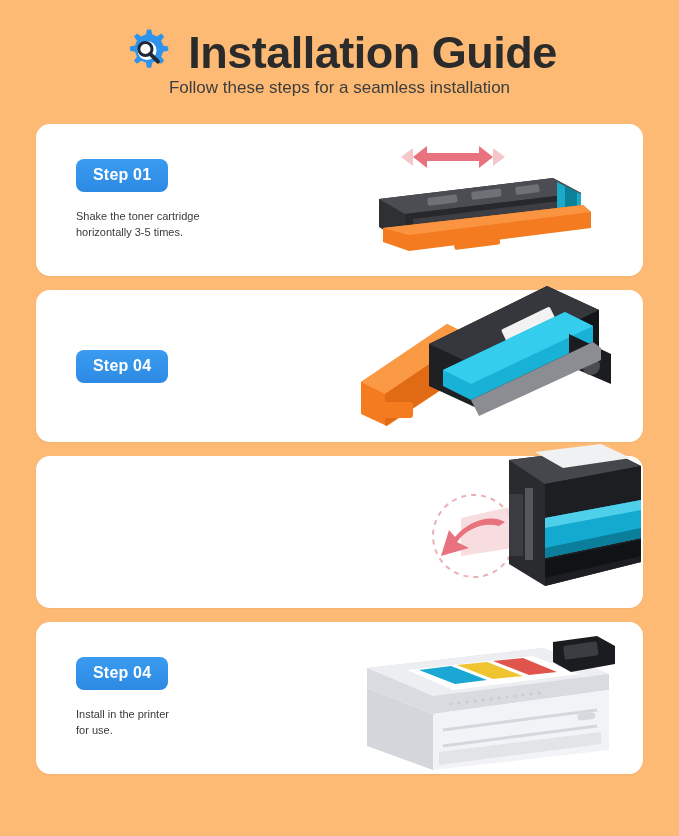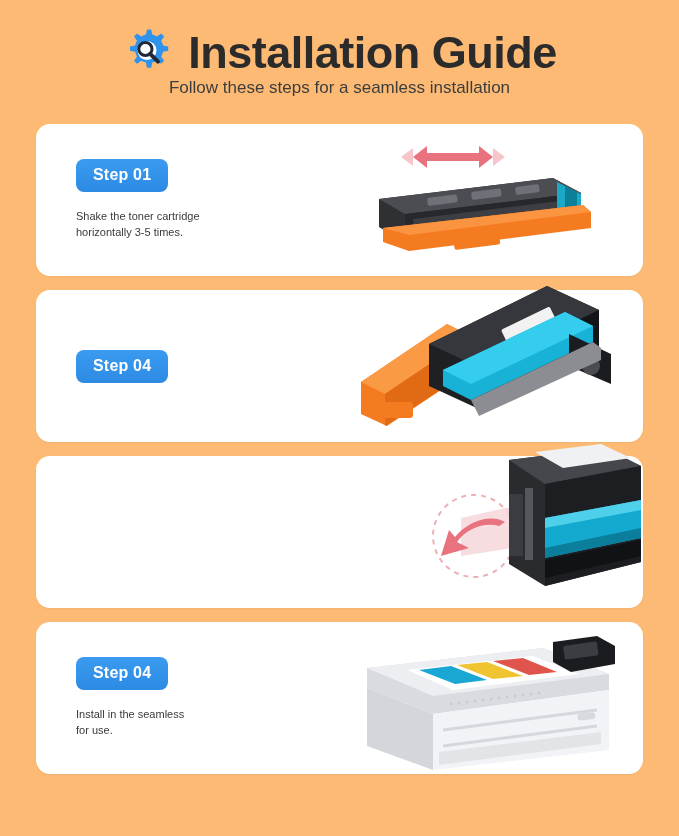--- a/index.html
+++ b/index.html
@@ -231,21 +231,21 @@
             <rect x="160" y="50" width="14" height="62" fill="#3a3c41"></rect>
             <rect x="176" y="44" width="8" height="72" fill="#55575c"></rect>
           </g>
         </svg>
       </div>
     </div>
 
     <div class="card card-4">
       <div class="card-text">
         <span class="step-badge">Step 04</span>
-        <div class="step-desc">Install in the seamless
+        <div class="step-desc">Install in the printer
 for use.</div>
       </div>
       <div class="card-art">
         <svg viewBox="0 0 300 160" width="300" height="160" style="position:absolute;right:-4px;top:-4px" aria-hidden="true">
 
           <g>
 
             <path d="M20 50 L196 30 L262 56 L262 72 L86 96 L20 70 Z" fill="#d9dbe0"></path>
 
             <path d="M20 50 L196 30 L262 56 L86 78 Z" fill="#eceef1"></path>

